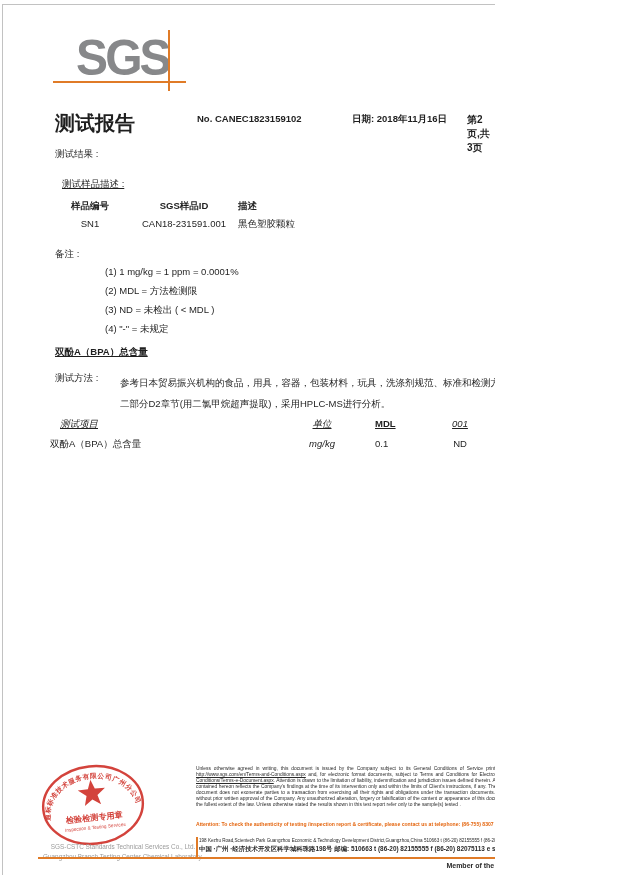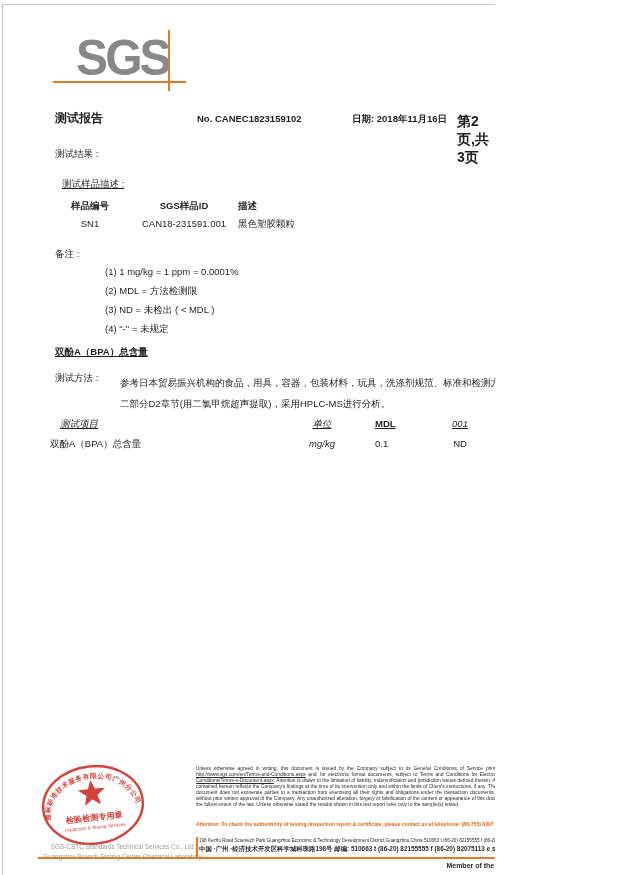--- a/index.html
+++ b/index.html
@@ -7,24 +7,24 @@
           font-family:"Liberation Sans",sans-serif;color:#1f1f1f;}
   .abs{position:absolute;}
   .page-border{left:2px;top:4px;width:606px;height:870px;border:1px solid #c2c2c2;border-bottom:none;}
 
   
   .sgs-logo{left:76px;top:34px;font-size:50px;font-weight:bold;color:#87888a;
             letter-spacing:-3px;transform:scaleX(.96);transform-origin:left top;line-height:48px;}
   .cross-h{left:53px;top:81px;width:133px;height:2px;background:#e07b27;}
   .cross-v{left:168px;top:30px;width:2px;height:61px;background:#e07b27;}
 
-  .report-title{left:55px;top:110px;font-size:12px;font-weight:bold;}
+  .report-title{left:55px;top:110px;font-size:20px;font-weight:bold;}
   .report-no{left:197px;top:113px;font-size:9.5px;font-weight:600;}
   .report-date{left:352px;top:113px;font-size:9.5px;font-weight:600;}
-  .page-ind{left:457px;top:113px;font-size:14px;font-weight:600;}
+  .page-ind{left:467px;top:113px;font-size:10px;font-weight:600;}
 
   .body-text{font-size:9.5px;}
   .u{text-decoration:underline;}
   .b{font-weight:bold;}
   .i{font-style:italic;}
 
   .lbl-result{left:55px;top:148px;}
   .h-sample{left:55px;top:178px;margin-left:7px;}
 
   .s-c1{left:50px;width:80px;text-align:center;}

